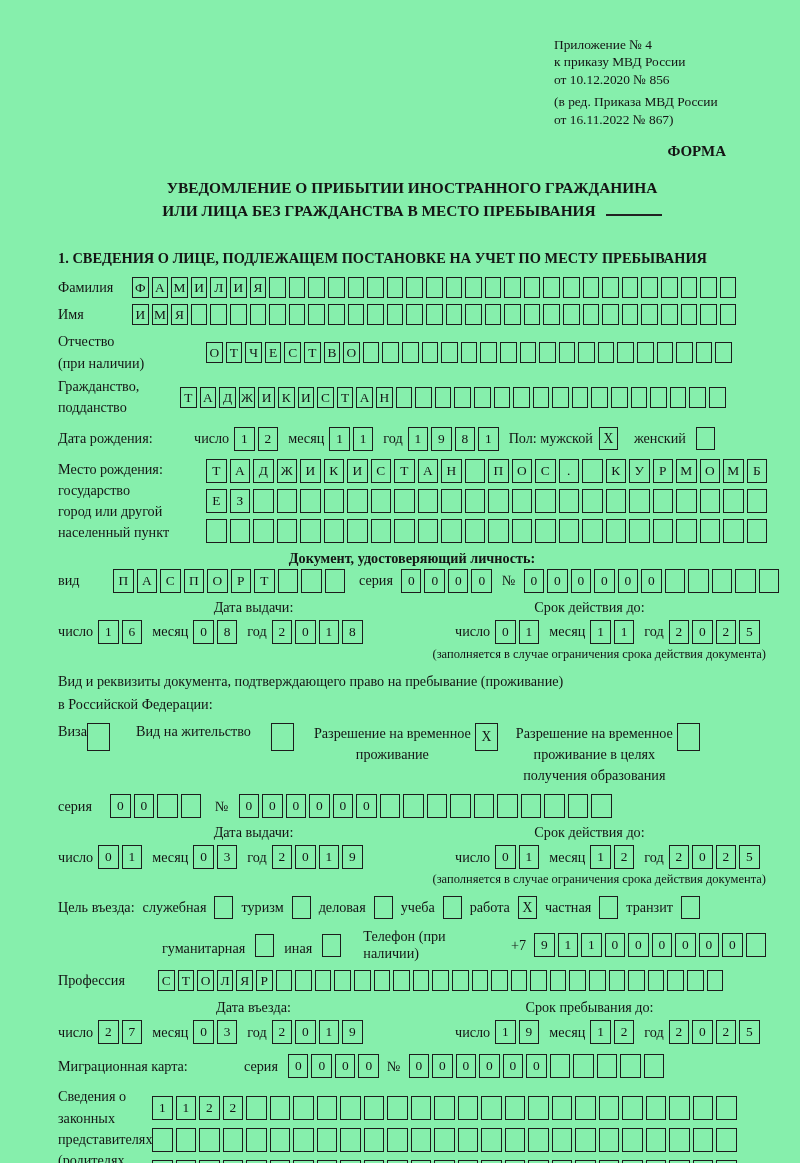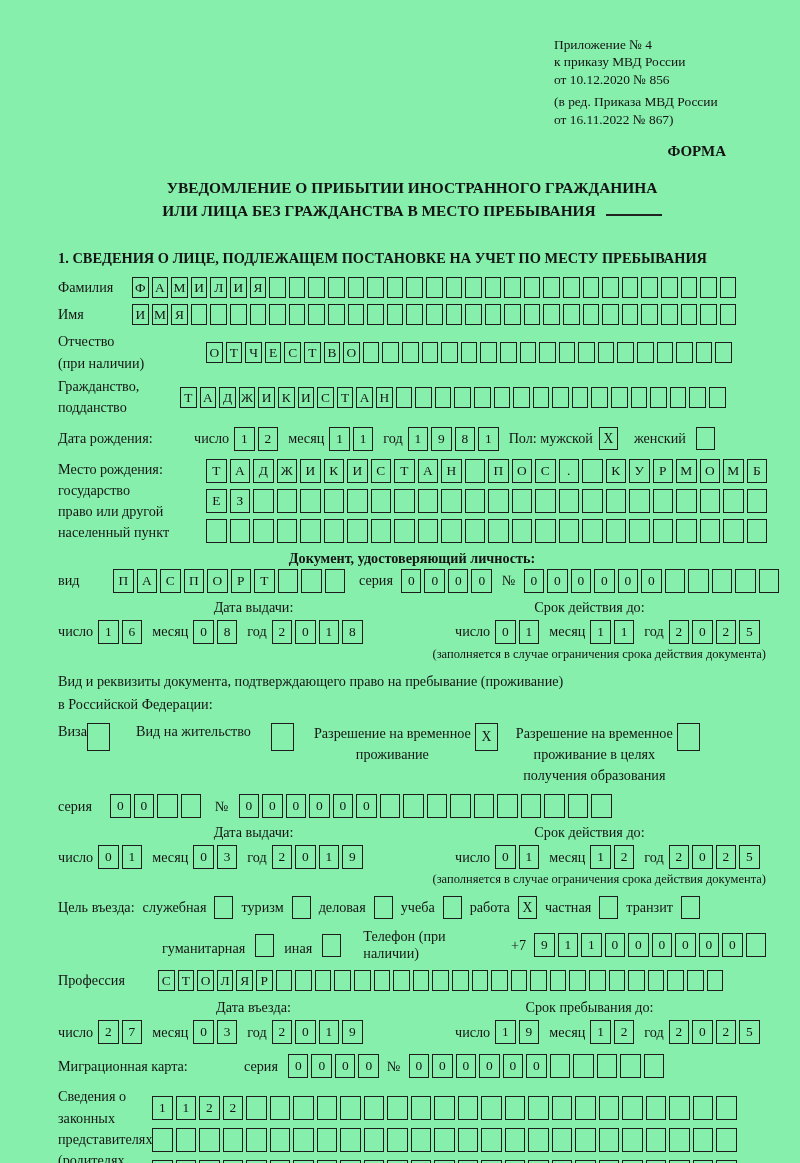--- a/index.html
+++ b/index.html
@@ -239,21 +239,21 @@
     <span style="margin-left:10px">Пол: мужской</span>
     <span class="cb" style="margin-left:6px">X</span>
     <span style="margin-left:16px">женский</span>
     <span class="cb" style="margin-left:10px"></span>
   </div>
 
   <div class="row mt8">
     <span class="lbl lbl2" style="width:148px">
       <span>Место рождения:</span><br>
       <span>государство</span><br>
-      <span>право или другой</span><br>
+      <span>город или другой</span><br>
       <span>населенный пункт</span>
     </span>
     <span style="display:flex;flex-direction:column;gap:6px">
       <span class="cells wide">
           <span class="cell">Т</span>
           <span class="cell">А</span>
           <span class="cell">Д</span>
           <span class="cell">Ж</span>
           <span class="cell">И</span>
           <span class="cell">К</span>

